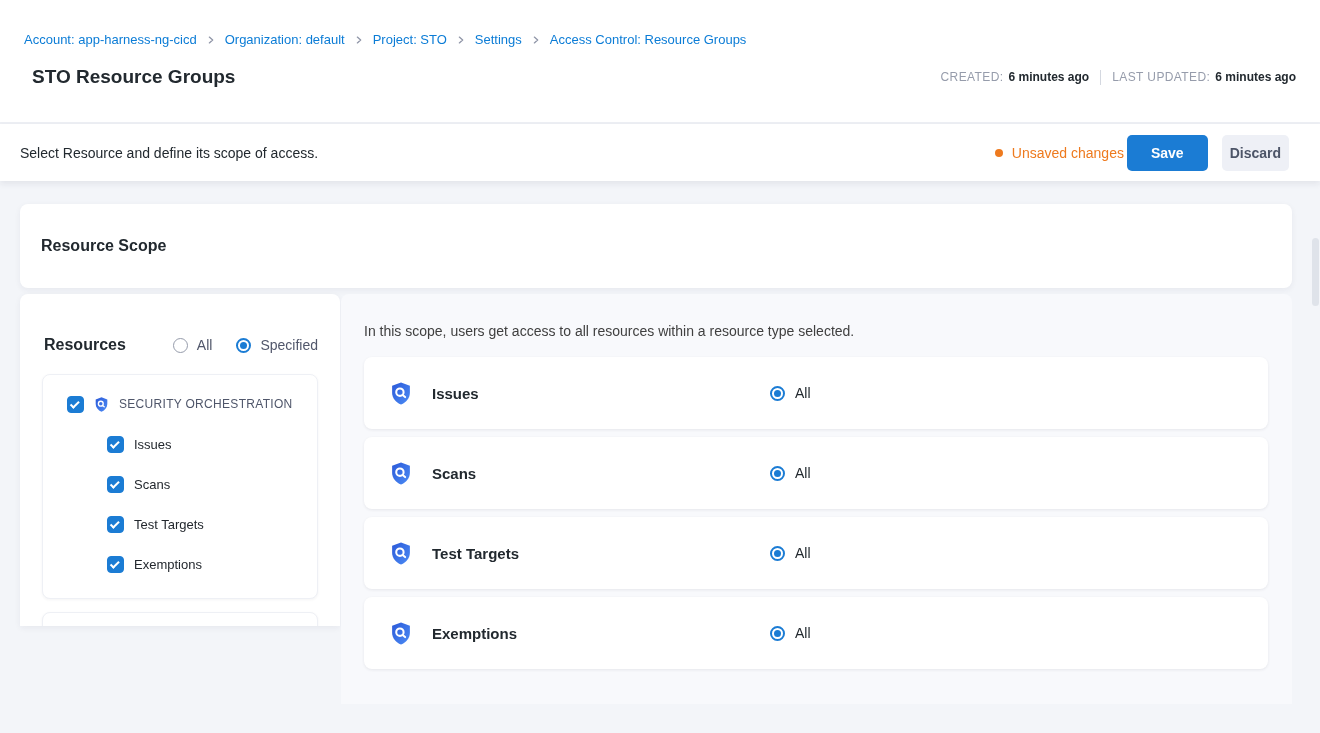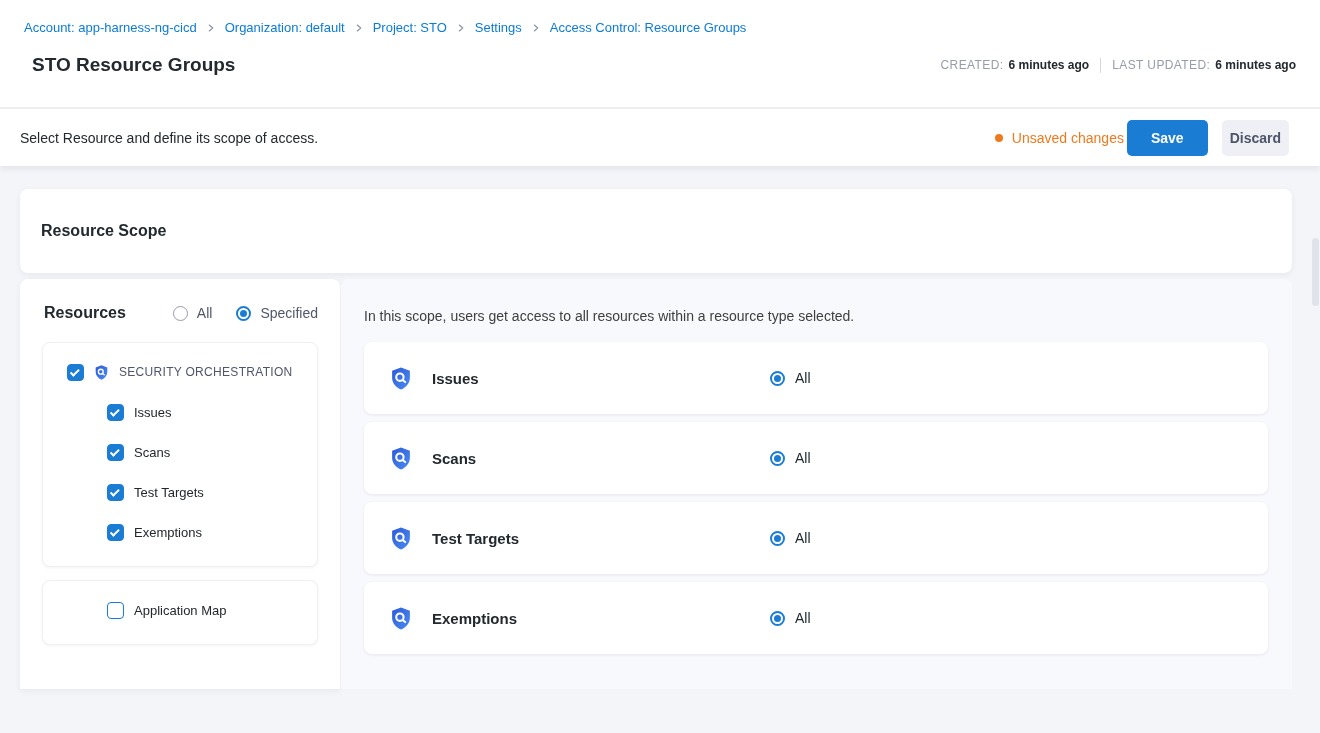--- a/index.html
+++ b/index.html
@@ -11,21 +11,21 @@
     position:relative;
     color:#22292f;
   }
   :root {
     --primary:#1b7cd4;
     --orange:#ee7a1e;
     --link:#0b7cd6;
   }
 
   
-  .header { background:#fff; height:109px; padding:20px 24px 0 24px; border-bottom:2px solid #edeff4; }
+  .header { background:#fff; height:124px; padding:32px 24px 0 24px; border-bottom:2px solid #edeff4; }
   .breadcrumb { display:flex; align-items:center; gap:9px; font-size:13px; }
   .crumb-link { color:var(--link); cursor:pointer; }
   .crumb-sep { display:inline-flex; align-items:center; margin-top:1px; }
   .title-row { display:flex; align-items:center; justify-content:space-between; margin-top:19px; }
   .page-title { font-size:19px; font-weight:700; color:#22292f; margin-left:8px; }
   .meta { display:flex; align-items:center; font-size:12px; }
   .meta-label { color:#969cab; letter-spacing:.4px; margin-right:5px; }
   .meta-value { color:#22292f; font-weight:700; }
   .meta-divider { width:1px; height:15px; background:#d4d8e0; margin:0 11px; }
 
@@ -54,22 +54,22 @@
   .select {
     width:130px; height:34px; border:1px solid #d8dbe6; border-radius:5px; background:#fff;
     display:flex; align-items:center; justify-content:space-between; padding:0 12px;
     font-size:13px; color:#22292f; cursor:pointer;
   }
 
   .body-row { display:flex; align-items:flex-start; }
 
   
   .resources-panel {
-    width:320px; height:410px; background:#fff; border-radius:8px 8px 0 0;
-    box-shadow:0 2px 6px rgba(40,41,61,.06); padding:25px 22px 0 22px; overflow:hidden;
+    width:320px; height:332px; background:#fff; border-radius:8px 8px 0 0;
+    box-shadow:0 2px 6px rgba(40,41,61,.06); padding:42px 22px 0 22px; overflow:hidden;
   }
   .panel-header { display:flex; align-items:center; justify-content:space-between; padding-left:2px; }
   .panel-title { font-size:16px; font-weight:700; }
   .radio-group { display:flex; align-items:center; gap:24px; }
   .radio-option { display:flex; align-items:center; gap:9px; cursor:pointer; }
   .radio-option-label { font-size:14px; color:#51576b; }
   .radio { width:15px; height:15px; border-radius:50%; border:1.5px solid #969cab; background:#fff;
     display:inline-flex; align-items:center; justify-content:center; flex:none; }
   .radio.selected { border:2px solid var(--primary); }
   .radio.selected::after { content:""; width:7px; height:7px; border-radius:50%; background:var(--primary); }

